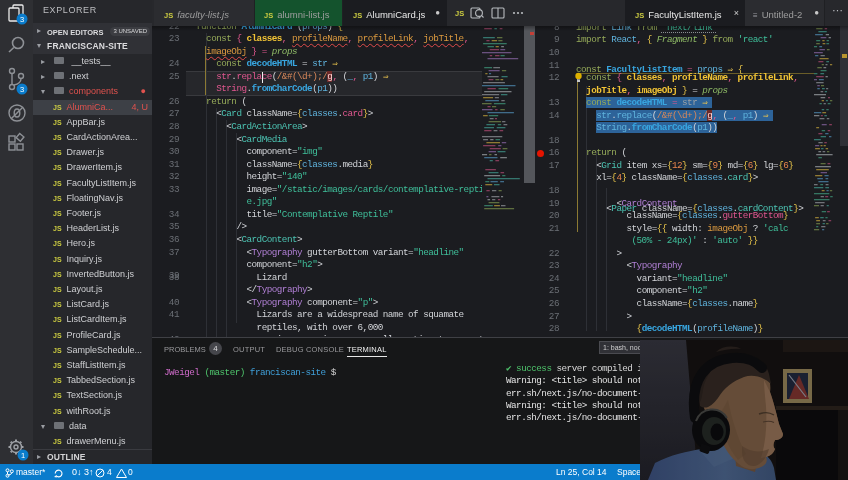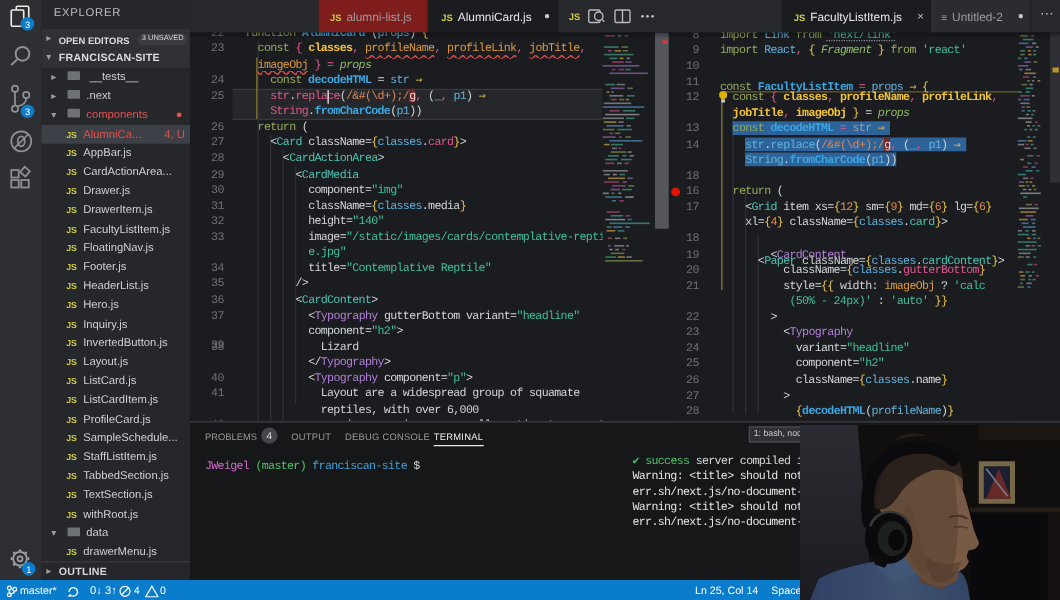--- a/index.html
+++ b/index.html
@@ -111,21 +111,24 @@
 <div class="trow" style="top:403.6px"><span class="js">JS</span><span style="color:#cfd0d3">withRoot.js</span></div>
 <div class="trow" style="top:418.8px"><span class="tw">▾</span><span class="fico"></span><span style="color:#cfd0d3">data</span></div>
 <div class="trow" style="top:434.0px"><span class="js">JS</span><span style="color:#cfd0d3">drawerMenu.js</span></div>
   <div class="abs" style="left:0;top:449px;width:100%;height:15px;background:#26272b;border-top:1px solid #3a3b40">
     <span class="abs" style="left:4px;top:2px;font-size:8px;color:#9a9da2">▸</span>
     <span class="abs" style="left:14px;top:2px;font-size:8.5px;font-weight:bold;letter-spacing:0.2px;color:#d4d4d6">OUTLINE</span>
   </div>
 </div>
 
 <div class="abs" style="left:152px;top:0;width:696px;height:26px;background:#27282c">
-  <div class="abs" style="left:103px;top:0;width:88px;height:26px;background:#7f1d1d;border-right:1px solid #1f2023;line-height:26px">
+  <div class="abs" style="left:2px;top:0;width:101px;height:26px;background:#2b2c30;border-right:1px solid #1f2023;line-height:26px">
+    <span class="js" style="margin-left:10px;margin-right:4px;font-size:7.5px">JS</span><span class="tabtxt" style="font-style:italic">faculty-list.js</span>
+  </div>
+  <div class="abs" style="left:103px;top:0;width:88px;height:26px;background:#14532d;border-right:1px solid #1f2023;line-height:26px">
     <span class="js" style="margin-left:9px;margin-right:4px;font-size:7.5px">JS</span><span class="tabtxt">alumni-list.js</span>
   </div>
   <div class="abs" style="left:191px;top:0;width:104px;height:26px;background:#1b1c20;line-height:26px">
     <span class="js" style="margin-left:10px;margin-right:4px;font-size:7.5px">JS</span><span class="tabtxt" style="color:#e8e8e8">AlumniCard.js</span>
     <span style="position:absolute;right:7px;top:0;color:#c8c8c8;font-size:8px">●</span>
   </div>
   <span class="js" style="position:absolute;left:303px;top:9px;font-size:7.5px;margin:0">JS</span>
   <svg class="abs" style="left:318px;top:6px" width="60" height="15">
     <g stroke="#b8bbbf" stroke-width="1.1" fill="none">
       <rect x="1" y="2" width="9" height="10" rx="1"></rect>
@@ -198,21 +201,21 @@
 <div class="cl" style="top:163.2px;left:50.5px"><span class="w">image=</span><span class="s">"/static/images/cards/contemplative-reptil</span></div>
 <div class="cl" style="top:175.7px;left:50.5px"><span class="s">e.jpg"</span></div>
 <div class="cl" style="top:188.3px;left:50.5px"><span class="w">title=</span><span class="s">"Contemplative Reptile"</span></div>
 <div class="cl" style="top:200.8px;left:40.4px"><span class="w">/&gt;</span></div>
 <div class="cl" style="top:213.4px;left:40.4px"><span class="w">&lt;</span><span class="t">CardContent</span><span class="w">&gt;</span></div>
 <div class="cl" style="top:225.9px;left:50.5px"><span class="w">&lt;</span><span class="v">Typography </span><span class="w">gutterBottom variant=</span><span class="s">"headline"</span></div>
 <div class="cl" style="top:238.5px;left:50.5px"><span class="w">component=</span><span class="s">"h2"</span><span class="w">&gt;</span></div>
 <div class="cl" style="top:251.0px;left:60.6px"><span class="w">Lizard</span></div>
 <div class="cl" style="top:263.6px;left:50.5px"><span class="w">&lt;/</span><span class="v">Typography</span><span class="w">&gt;</span></div>
 <div class="cl" style="top:276.1px;left:50.5px"><span class="w">&lt;</span><span class="v">Typography </span><span class="w">component=</span><span class="s">"p"</span><span class="w">&gt;</span></div>
-<div class="cl" style="top:288.7px;left:60.6px"><span class="w">Layout are a widespread group of squamate</span></div>
+<div class="cl" style="top:288.7px;left:60.6px"><span class="w">Lizards are a widespread name of squamate</span></div>
 <div class="cl" style="top:301.2px;left:60.6px"><span class="w">reptiles, with over 6,000</span></div>
 <div class="cl" style="top:313.8px;left:60.6px"><span class="w">species, ranging across all continents except</span></div>
   </div>
   <div class="abs" style="left:109.5px;top:46px;width:1.3px;height:10.5px;background:#f0f0f0"></div>
   <div class="abs" style="left:330px;top:0;width:54px;height:311px;background:#1b1c20">
     <svg width="54" height="311">
         <rect x="2.2" y="2.0" width="7.6" height="1.3" fill="#a8476e" opacity="0.75"></rect>
         <rect x="12.4" y="2.0" width="2.5" height="1.3" fill="#3f9488" opacity="0.75"></rect>
         <rect x="17.7" y="2.0" width="2.7" height="1.3" fill="#a8476e" opacity="0.75"></rect>
         <rect x="1.1" y="11.0" width="11.7" height="1.3" fill="#3f9488" opacity="0.75"></rect>

